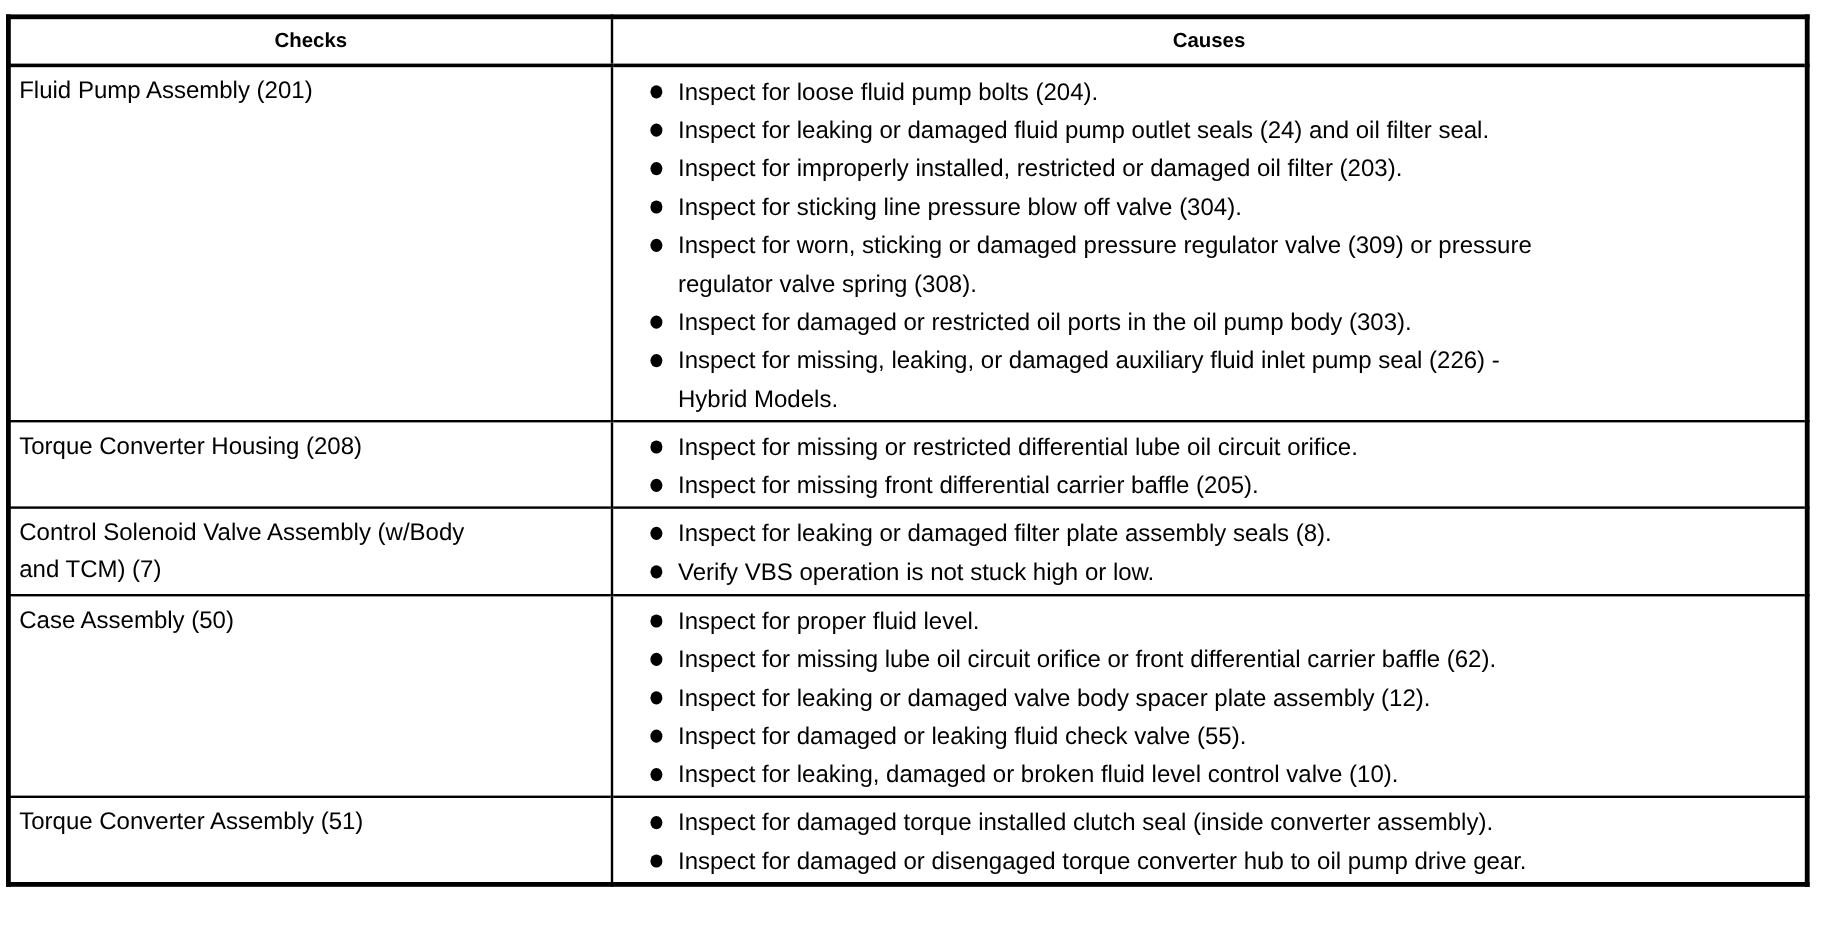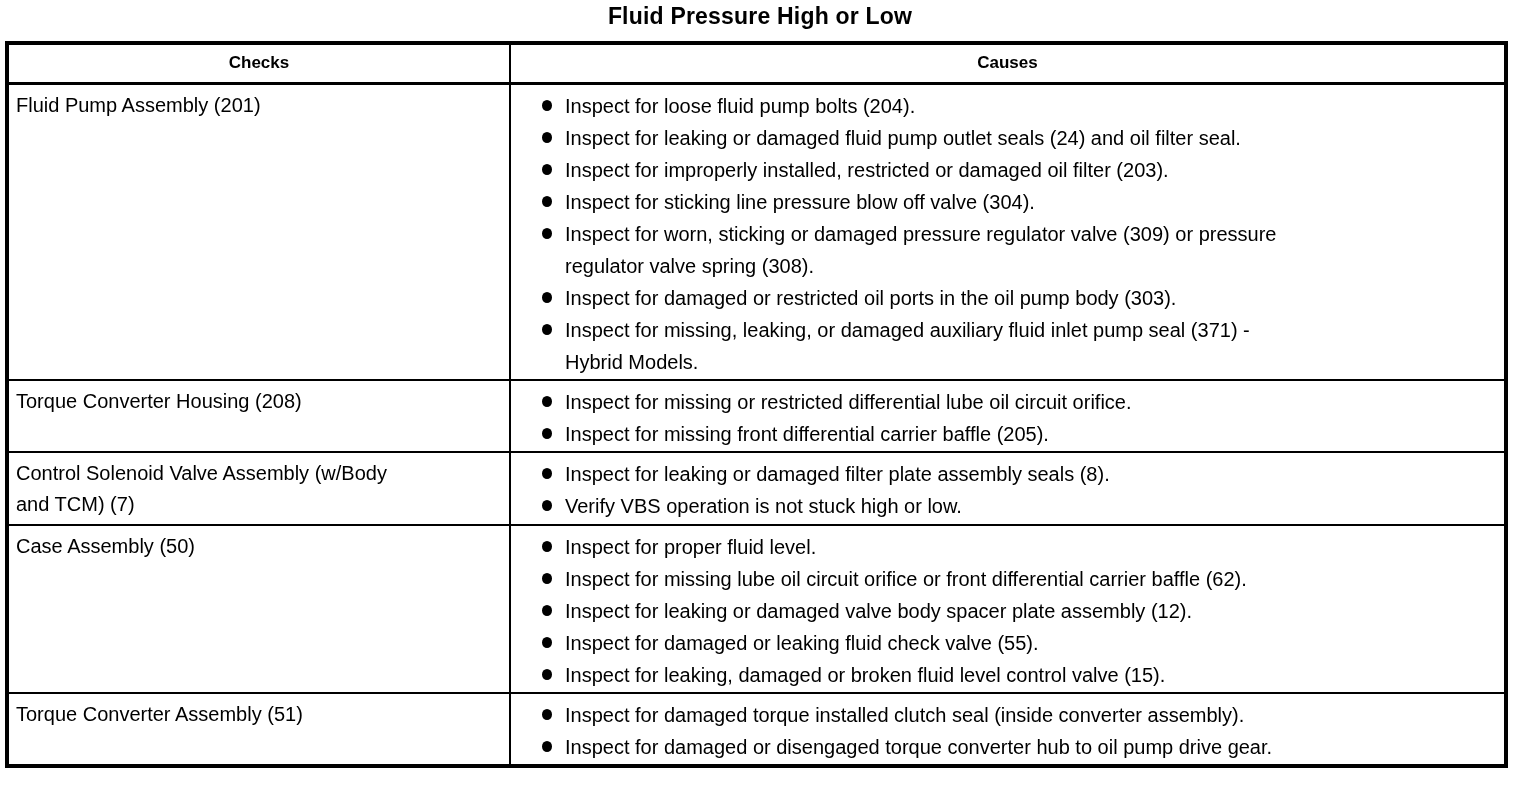--- a/index.html
+++ b/index.html
@@ -81,21 +81,20 @@
     margin-right: 13px;
   }
   .cause-text {
     white-space: pre-line;
   }
 </style>
 </head>
 <body>
 
 <div class="page">
-  <h1 class="doc-title">Fluid Pressure High or Low</h1>
 
   <table class="diag-table">
     <colgroup>
       <col class="col-checks">
       <col class="col-causes">
     </colgroup>
     <thead>
       <tr>
         <th class="checks-header">Checks</th>
         <th class="causes-header">Causes</th>
@@ -126,21 +125,21 @@
                 <span class="bullet"></span>
                 <span class="cause-text">Inspect for worn, sticking or damaged pressure regulator valve (309) or pressure
 regulator valve spring (308).</span>
               </li>
               <li class="cause-item">
                 <span class="bullet"></span>
                 <span class="cause-text">Inspect for damaged or restricted oil ports in the oil pump body (303).</span>
               </li>
               <li class="cause-item">
                 <span class="bullet"></span>
-                <span class="cause-text">Inspect for missing, leaking, or damaged auxiliary fluid inlet pump seal (371) -
+                <span class="cause-text">Inspect for missing, leaking, or damaged auxiliary fluid inlet pump seal (226) -
 Hybrid Models.</span>
               </li>
             </ul>
           </td>
         </tr>
         <tr>
           <td class="check-cell">Torque Converter Housing (208)</td>
           <td class="causes-cell">
             <ul class="causes-list">
               <li class="cause-item">
@@ -185,21 +184,21 @@
               <li class="cause-item">
                 <span class="bullet"></span>
                 <span class="cause-text">Inspect for leaking or damaged valve body spacer plate assembly (12).</span>
               </li>
               <li class="cause-item">
                 <span class="bullet"></span>
                 <span class="cause-text">Inspect for damaged or leaking fluid check valve (55).</span>
               </li>
               <li class="cause-item">
                 <span class="bullet"></span>
-                <span class="cause-text">Inspect for leaking, damaged or broken fluid level control valve (15).</span>
+                <span class="cause-text">Inspect for leaking, damaged or broken fluid level control valve (10).</span>
               </li>
             </ul>
           </td>
         </tr>
         <tr>
           <td class="check-cell">Torque Converter Assembly (51)</td>
           <td class="causes-cell">
             <ul class="causes-list">
               <li class="cause-item">
                 <span class="bullet"></span>

